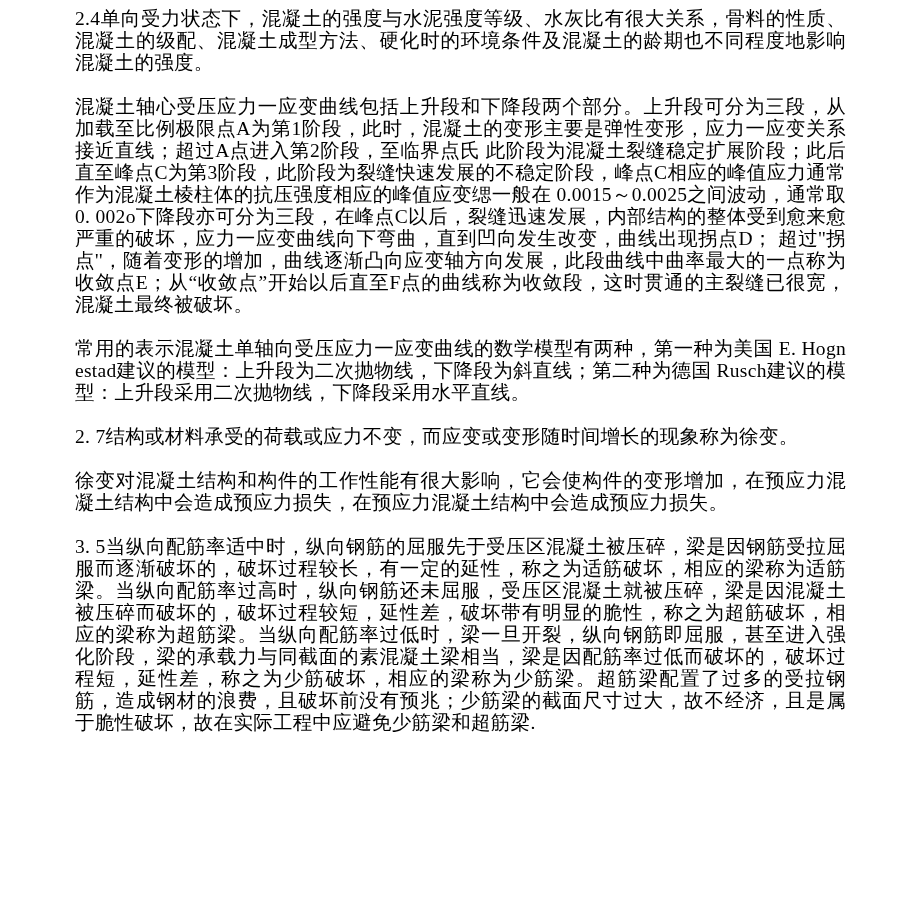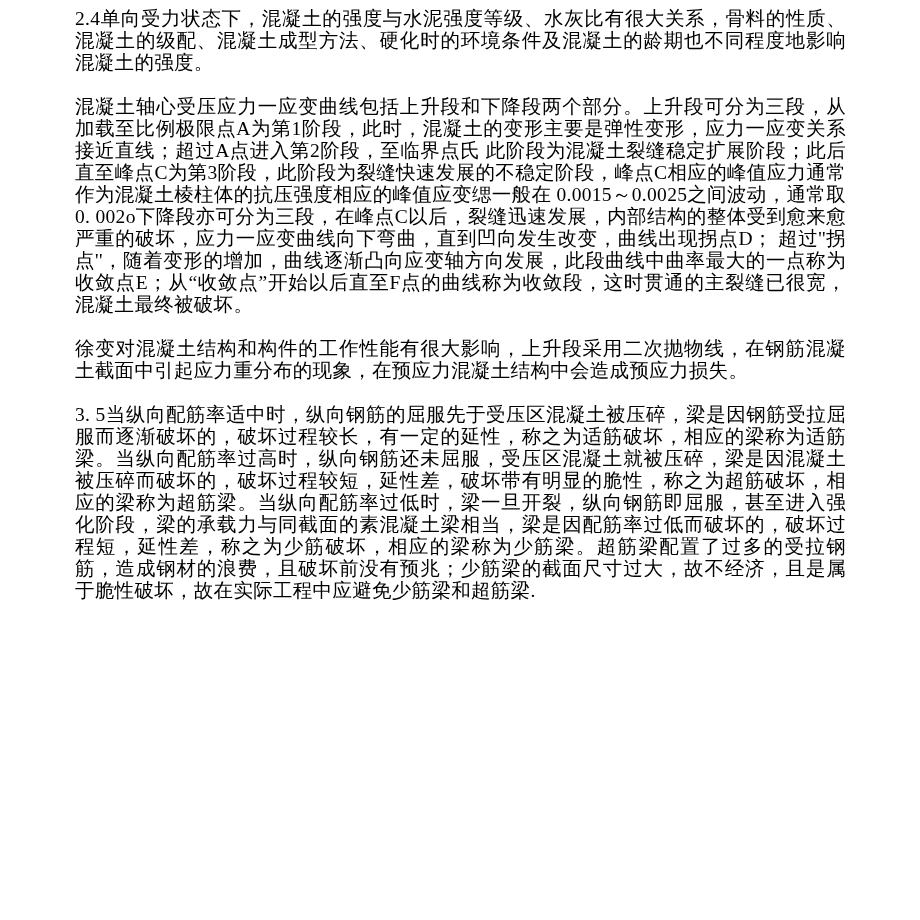--- a/index.html
+++ b/index.html
@@ -33,15 +33,17 @@
   .page p:last-child {
     margin-bottom: 0;
   }
 </style>
 </head>
 <body>
 
 <div class="page">
   <p>2.4单向受力状态下，混凝土的强度与水泥强度等级、水灰比有很大关系，骨料的性质、混凝土的级配、混凝土成型方法、硬化时的环境条件及混凝土的龄期也不同程度地影响混凝土的强度。</p>
   <p>混凝土轴心受压应力一应变曲线包括上升段和下降段两个部分。上升段可分为三段，从加载至比例极限点A为第1阶段，此时，混凝土的变形主要是弹性变形，应力一应变关系接近直线；超过A点进入第2阶段，至临界点氏 此阶段为混凝土裂缝稳定扩展阶段；此后直至峰点C为第3阶段，此阶段为裂缝快速发展的不稳定阶段，峰点C相应的峰值应力通常作为混凝土棱柱体的抗压强度相应的峰值应变缌一般在 0.0015～0.0025之间波动，通常取0. 002o下降段亦可分为三段，在峰点C以后，裂缝迅速发展，内部结构的整体受到愈来愈严重的破坏，应力一应变曲线向下弯曲，直到凹向发生改变，曲线出现拐点D； 超过''拐点''，随着变形的增加，曲线逐渐凸向应变轴方向发展，此段曲线中曲率最大的一点称为收敛点E；从“收敛点”开始以后直至F点的曲线称为收敛段，这时贯通的主裂缝已很宽，混凝土最终被破坏。</p>
-  <p>徐变对混凝土结构和构件的工作性能有很大影响，上升段采用二次抛物线，在钢筋混凝土截面中引起应力重分布的现象，在预应力混凝土结构中会造成预应力损失。</p>
+  <p>常用的表示混凝土单轴向受压应力一应变曲线的数学模型有两种，第一种为美国 E. Hognestad建议的模型：上升段为二次抛物线，下降段为斜直线；第二种为德国 Rusch建议的模型：上升段采用二次抛物线，下降段采用水平直线。</p>
+  <p>2. 7结构或材料承受的荷载或应力不变，而应变或变形随时间增长的现象称为徐变。</p>
+  <p>徐变对混凝土结构和构件的工作性能有很大影响，它会使构件的变形增加，在预应力混凝土结构中会造成预应力损失，在预应力混凝土结构中会造成预应力损失。</p>
   <p>3. 5当纵向配筋率适中时，纵向钢筋的屈服先于受压区混凝土被压碎，梁是因钢筋受拉屈服而逐渐破坏的，破坏过程较长，有一定的延性，称之为适筋破坏，相应的梁称为适筋梁。当纵向配筋率过高时，纵向钢筋还未屈服，受压区混凝土就被压碎，梁是因混凝土被压碎而破坏的，破坏过程较短，延性差，破坏带有明显的脆性，称之为超筋破坏，相应的梁称为超筋梁。当纵向配筋率过低时，梁一旦开裂，纵向钢筋即屈服，甚至进入强化阶段，梁的承载力与同截面的素混凝土梁相当，梁是因配筋率过低而破坏的，破坏过程短，延性差，称之为少筋破坏，相应的梁称为少筋梁。超筋梁配置了过多的受拉钢筋，造成钢材的浪费，且破坏前没有预兆；少筋梁的截面尺寸过大，故不经济，且是属于脆性破坏，故在实际工程中应避免少筋梁和超筋梁.</p>
 </div>
 
 </body></html>

